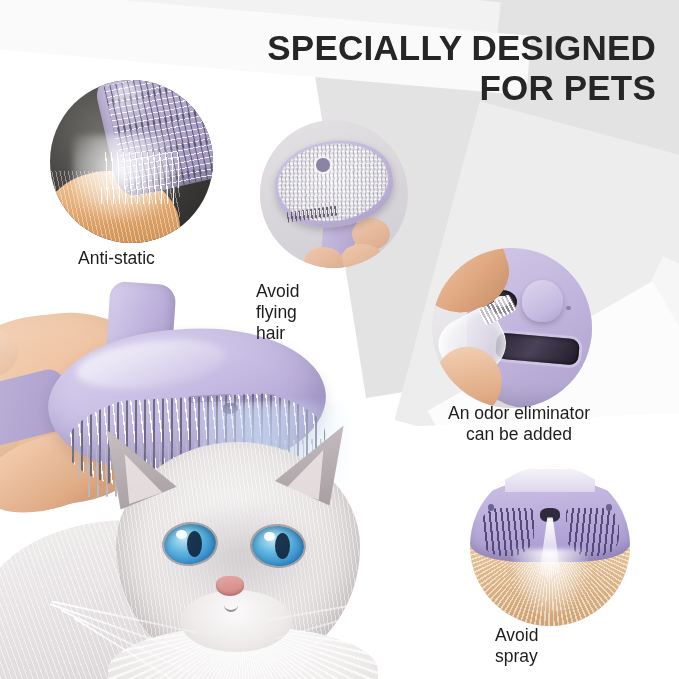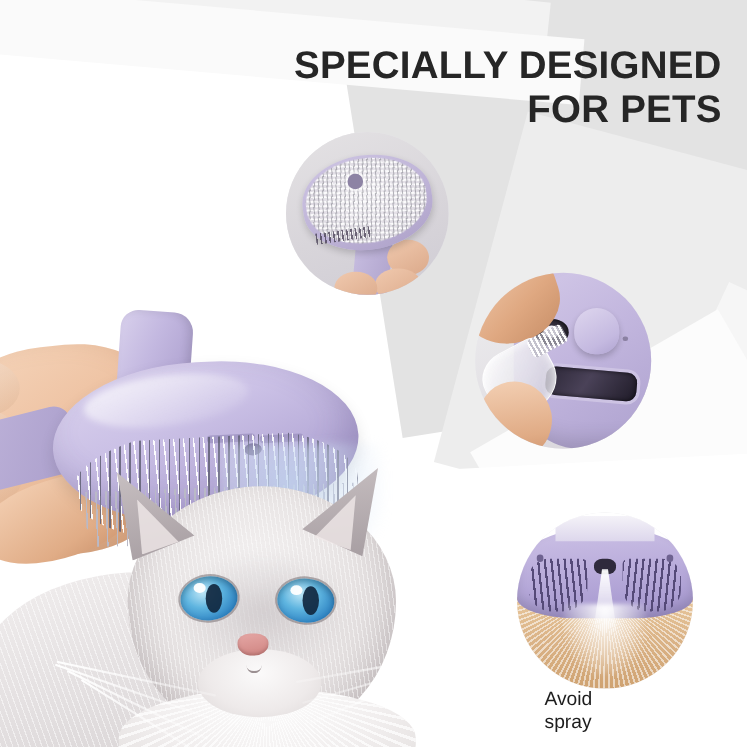--- a/index.html
+++ b/index.html
@@ -45,21 +45,21 @@
     transform:rotate(-3deg);
   }
   .f-wedge{
     left:470px;top:330px;width:260px;height:240px;
     background:#fcfcfc;
     transform:rotate(-30deg);
   }
 
   
   .title{
-    position:absolute;left:236px;top:40px;width:420px;
+    position:absolute;left:236px;top:28px;width:420px;
     text-align:right;
     color:#262626;
     font-weight:bold;
     font-size:35px;
     letter-spacing:.2px;
     line-height:1.13;
     white-space:pre-line;
   }
 
   
@@ -372,48 +372,63 @@
     <div class="mouth"></div>
     <div class="whisk w1"></div>
     <div class="whisk w2"></div>
     <div class="whisk w3"></div>
     <div class="whisk w4"></div>
     <div class="whisk w5"></div>
     <div class="whisk w6"></div>
     <div class="whisk w7"></div>
   </div>
 
+  <div class="feature">
+    <div class="circ c1">
+      <div class="dark"></div>
+      <div class="fur"></div>
+      <div class="head"></div>
+      <div class="pins"></div>
+      <div class="gloss"></div>
+      <div class="mist"></div>
+      <div class="drips"></div>
+    </div>
+    <div class="caption cap1">Anti-static</div>
+  </div>
 
   <div class="feature">
     <div class="circ c2">
       <div class="bg2"></div>
       <div class="handle"></div>
       <div class="fing fg1"></div>
       <div class="fing fg2"></div>
       <div class="fing fg3"></div>
       <div class="pad"></div>
       <div class="hair"></div>
       <div class="vent"></div>
       <div class="btn"></div>
     </div>
+    <div class="caption cap2">Avoid flying hair</div>
   </div>
 
   <div class="feature">
     <div class="circ c3">
       <div class="bg3"></div>
       <div class="body3"></div>
       <div class="knob"></div>
       <div class="port"></div>
       <div class="tank"></div>
       <div class="dot"></div>
       <div class="hand3"></div>
       <div class="bottle"></div>
       <div class="nozzle"></div>
       <div class="hand3b"></div>
     </div>
+    <div class="caption cap3">An odor eliminator
+can be added</div>
   </div>
 
   <div class="feature">
     <div class="circ c4">
       <div class="bg4"></div>
       <div class="fur4"></div>
       <div class="head4"></div>
       <div class="cap4top"></div>
       <div class="combL"></div>
       <div class="combR"></div>

